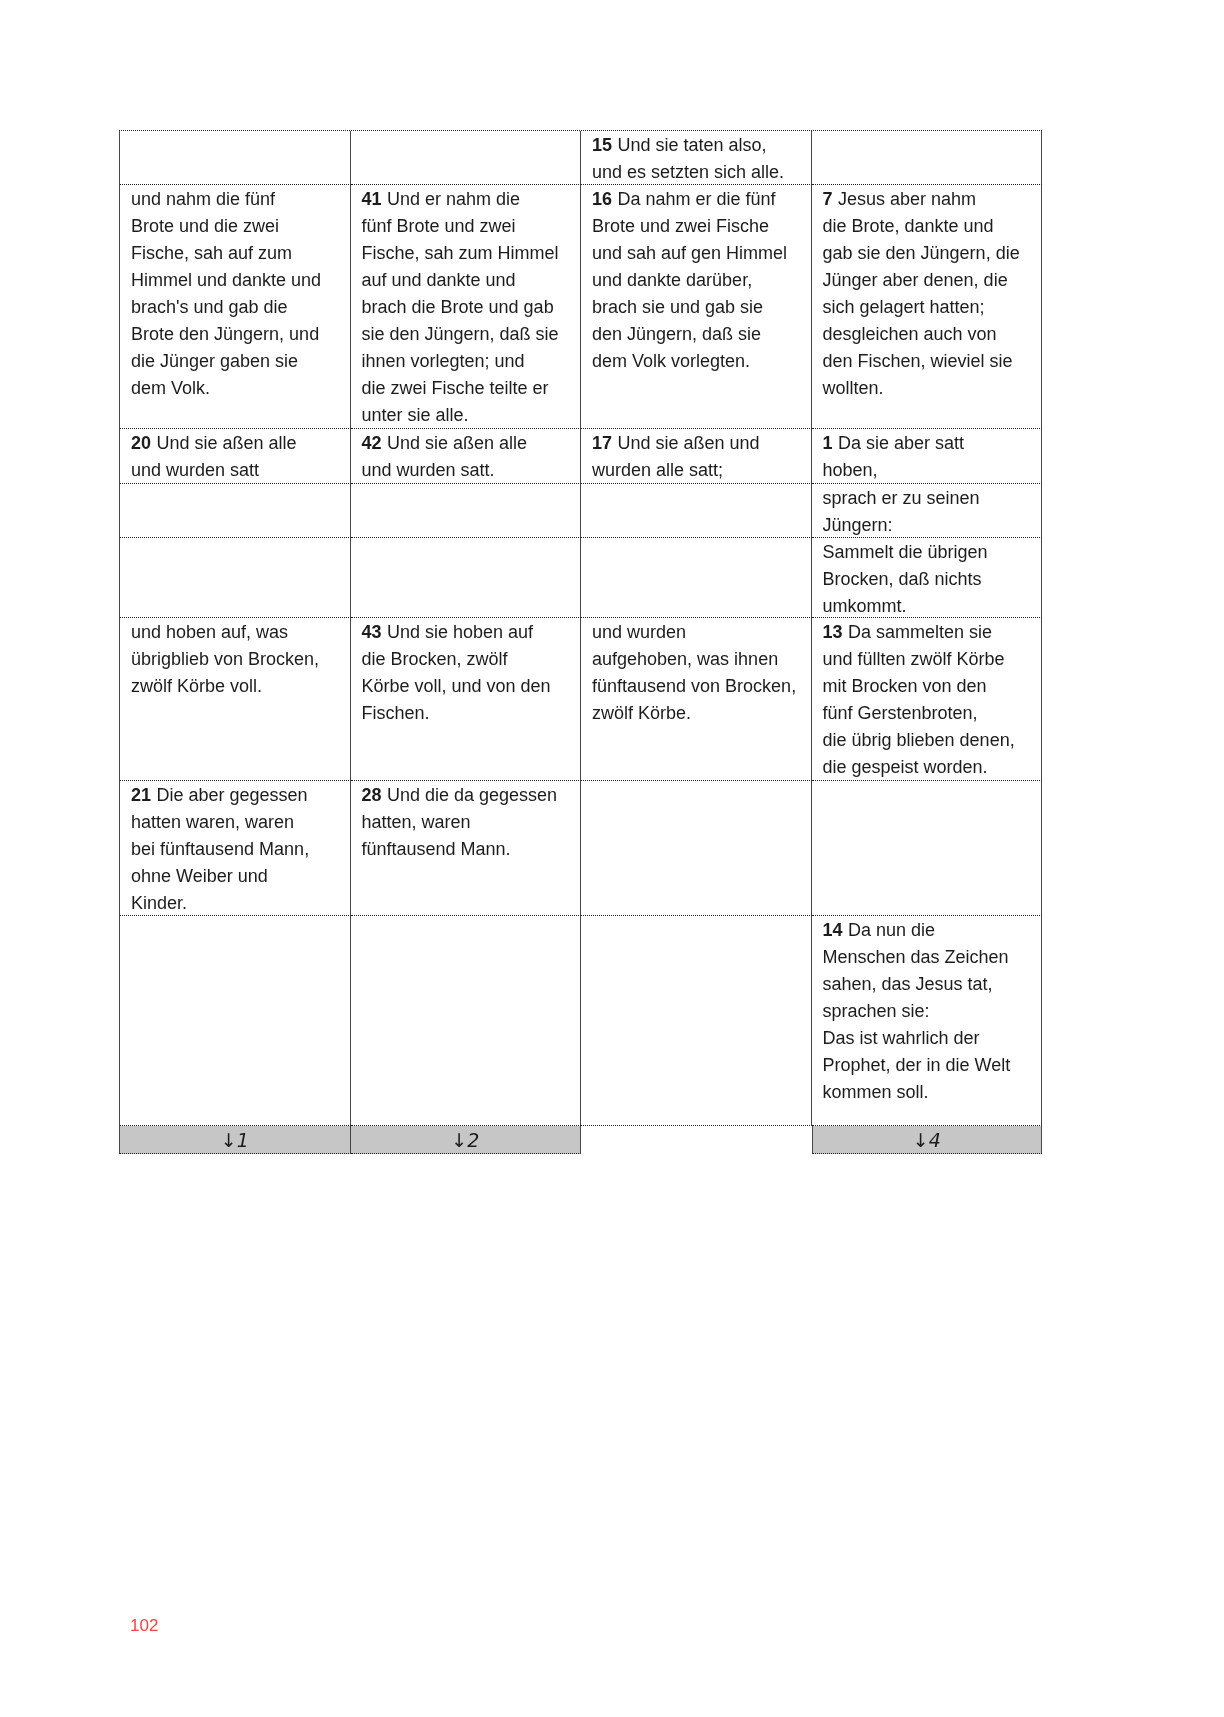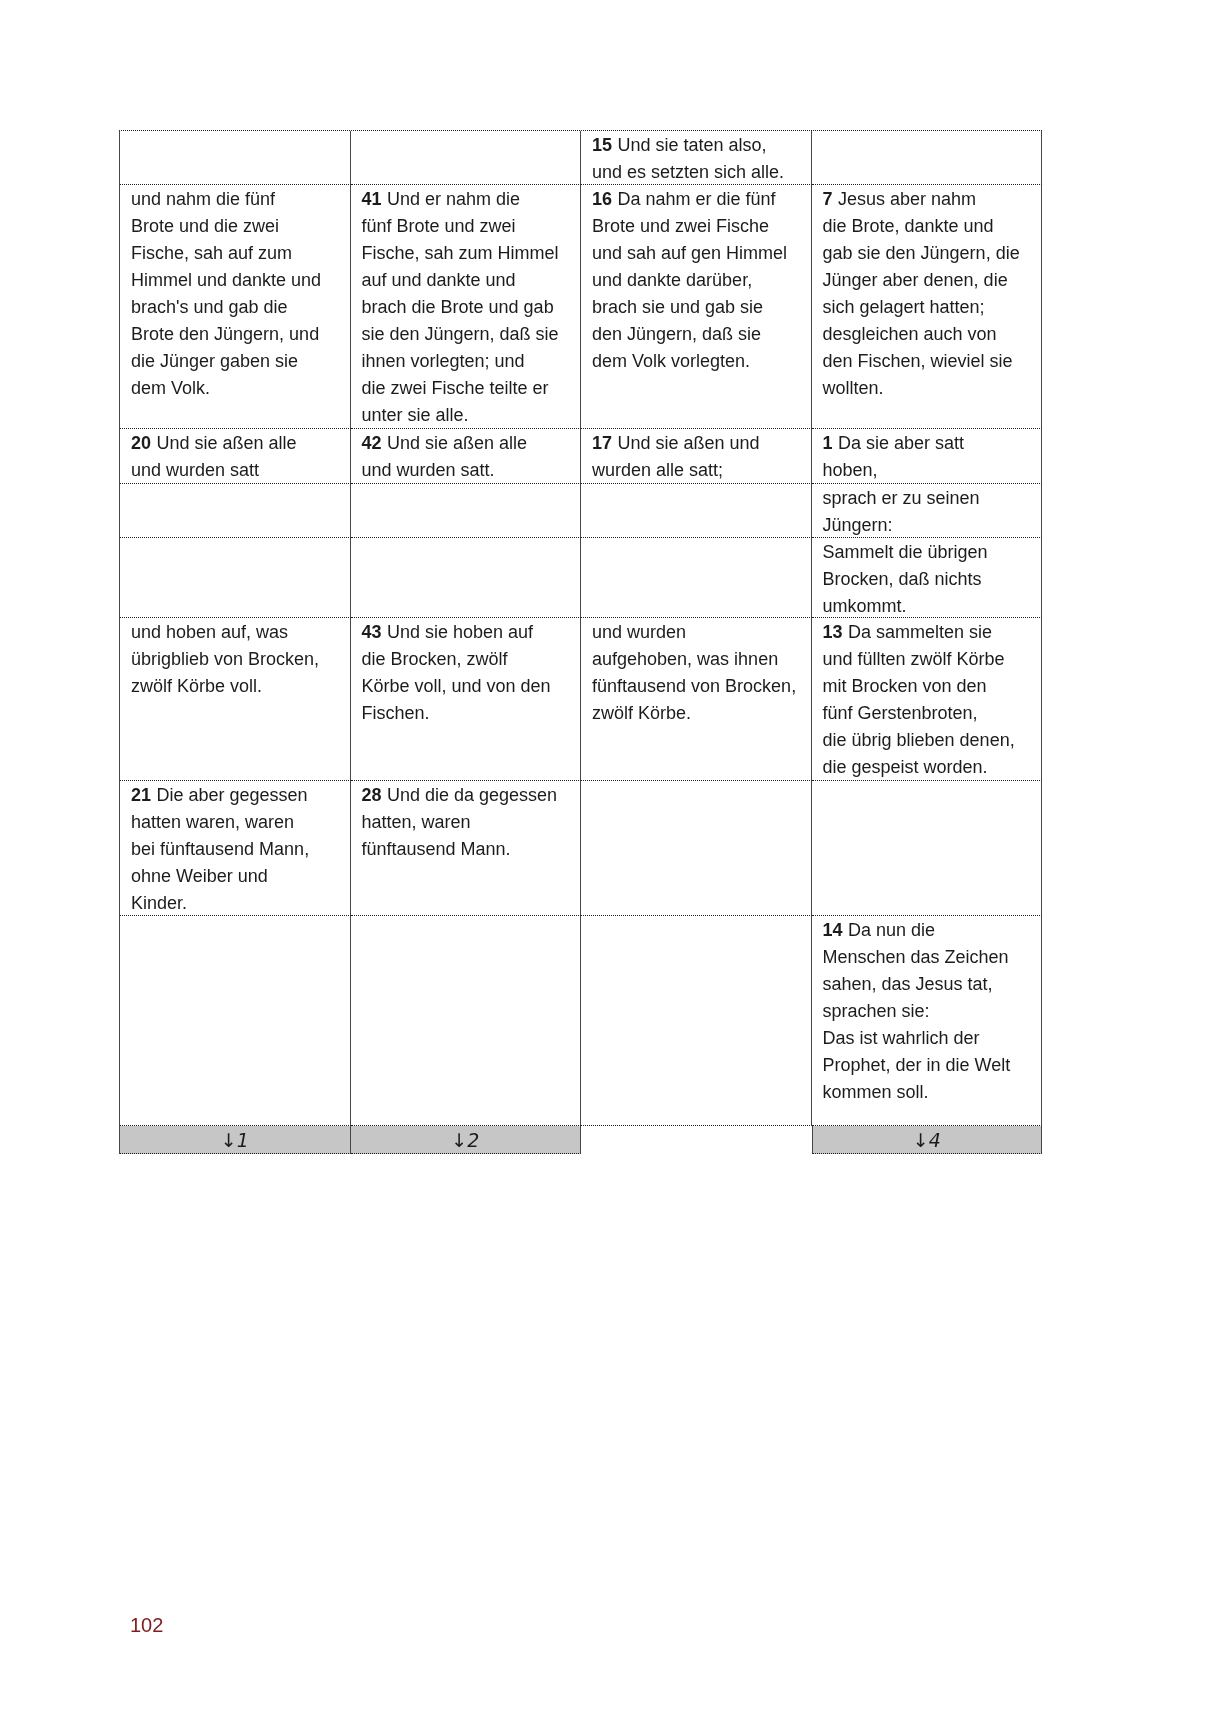--- a/index.html
+++ b/index.html
@@ -71,23 +71,23 @@
     font-family: "DejaVu Sans", sans-serif;
     color: #1c1c1c;
     display: inline-flex;
     align-items: center;
   }
   .marker .arrow { font-style: italic; }
   .page-number {
     position: absolute;
     left: 130px;
     top: 1612px;
-    font-size: 20px;
+    font-size: 17px;
     line-height: 27px;
-    color: #7f1d1d;
+    color: #ef4444;
   }
 </style>
 </head>
 <body>
 
 <div class="doc-page">
 
   <div class="synopsis-table">
 
     <div class="trow">

